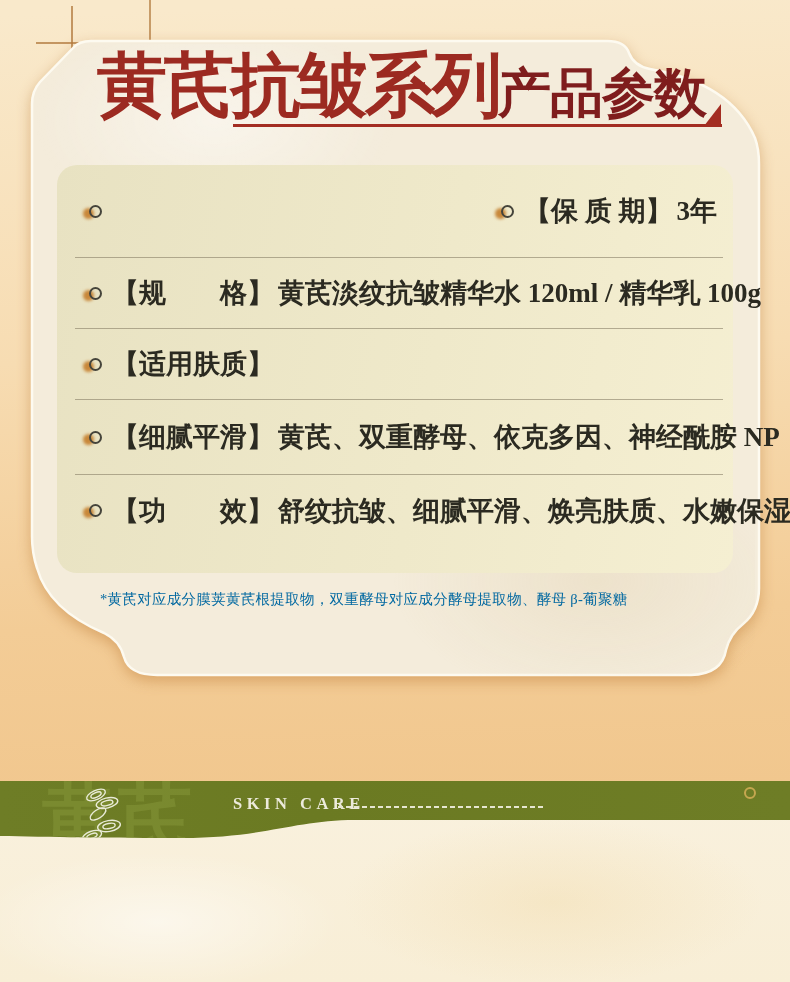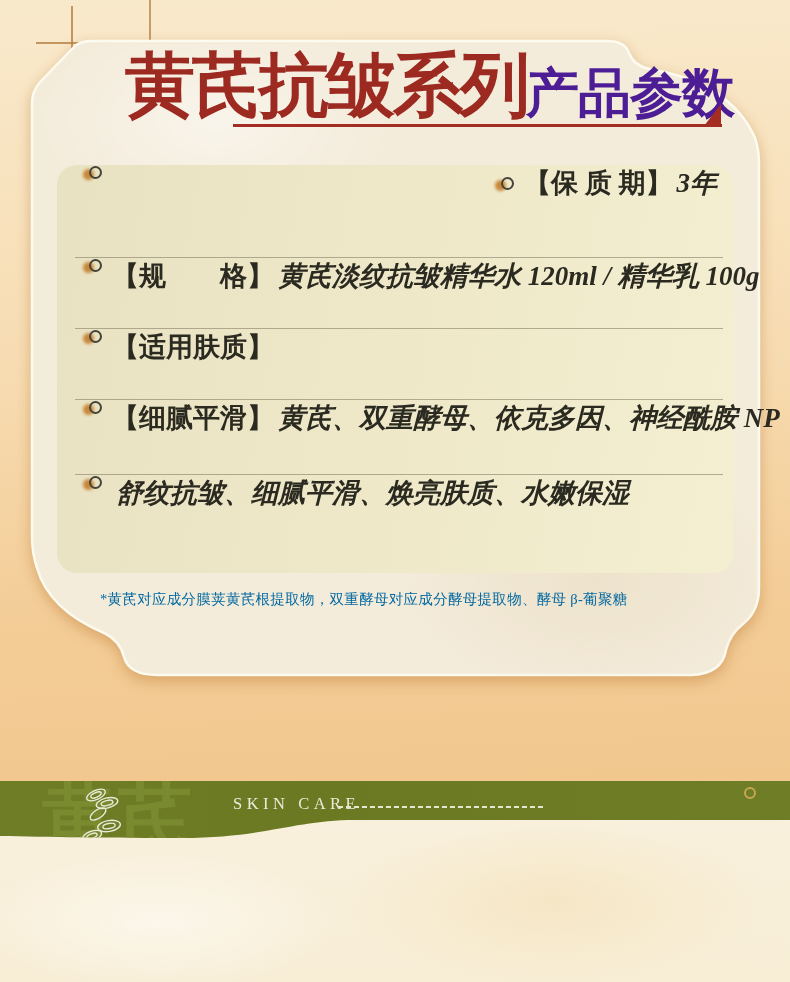--- a/index.html
+++ b/index.html
@@ -33,35 +33,35 @@
     filter:drop-shadow(0 5px 7px rgba(186,120,50,.45));}
   .card-texture{
     position:absolute; left:6px; top:6px; width:720px; height:632px; border-radius:40px;
     background:
       radial-gradient(ellipse 300px 180px at 25% 12%, rgba(255,255,255,.45), transparent 60%),
       radial-gradient(ellipse 340px 200px at 78% 85%, rgba(214,193,150,.22), transparent 60%);
     pointer-events:none;
   }
   
   .title-wrap{position:absolute; left:68px; top:12px; display:flex; align-items:flex-end; white-space:nowrap;}
-  .title-red{font-size:70px; line-height:1.04; font-weight:700; color:#9c2a21; letter-spacing:-3px;margin-left:28px;}
-  .title-black{font-size:53px; line-height:1; font-weight:600; color:#4c1d95; letter-spacing:-1px; margin:0 0 3px -1px;}
+  .title-red{font-size:70px; line-height:1.04; font-weight:700; color:#9c2a21; letter-spacing:-3px;}
+  .title-black{font-size:53px; line-height:1; font-weight:600; color:#7f1d1d; letter-spacing:-1px; margin:0 0 3px -1px;}
   .title-underline{position:absolute; left:204px; top:86px; width:489px; height:3px; background:#a32d22;}
   .title-underline-tri{position:absolute; left:675px; top:66px; width:0; height:0;
     border-left:17px solid transparent; border-bottom:22px solid #a32d22;}
   
   .panel{
     position:absolute; left:28px; top:127px; width:676px; height:408px; border-radius:20px;
     background:linear-gradient(100deg,#e8e2c2 0%,#efe9ca 55%,#f5efd2 100%);
     display:flex; flex-direction:column; box-sizing:border-box;
   }
-  .row{display:flex; align-items:flex-start; padding:0 16px 0 26px; box-sizing:border-box;
+  .row{display:flex; align-items:center; padding:0 16px 0 26px; box-sizing:border-box;
     font-size:27px; font-weight:600; color:#2b2a21; white-space:nowrap;}
   .row .label{letter-spacing:0;}
-  .row .value{margin-left:4px;font-style:italic;}
+  .row .value{margin-left:4px;}
   .r1{height:92px; justify-content:space-between;}
   .r2{height:70px;} .r3{height:70px;} .r4{height:74px;} .r5{height:71px;}
   .rgroup{display:flex; align-items:center;}
   .divider{height:1px; margin:0 10px 0 18px; background:rgba(125,116,92,.55);}
   
   .bullet{position:relative; width:20px; height:15px; flex:0 0 20px; margin-right:9px;}
   .bullet::before{content:''; position:absolute; left:0; top:4px; width:11px; height:11px;
     border-radius:50%; background:#c8883a; filter:blur(1.5px);}
   .bullet::after{content:''; position:absolute; left:6px; top:1px; width:13px; height:13px;
     box-sizing:border-box; border:2px solid #45443b; border-radius:50%;}
@@ -71,21 +71,21 @@
   
   .footer{
     position:absolute; left:0; top:781px; width:790px; height:64px;
     background:linear-gradient(90deg,#6e7d26 0%,#6b7a22 40%,#6e7d26 100%);
     clip-path:path('M0 0 H790 V39 H355 C295 39 264 57 182 57 C115 57 45 56 0 55 Z');
   }
   .watermark{position:absolute; left:42px; top:0px; font-size:74px; font-weight:700;
     color:#85953a; opacity:.55; letter-spacing:2px; line-height:1;}
   .footer-logo{position:absolute; left:76px; top:5px;}
   .skincare{position:absolute; left:233px; top:13px; font-size:16.5px; color:#eceadb;
-    letter-spacing:4.5px; font-weight:400;}
+    letter-spacing:4.5px; font-weight:700;}
   .dashline{position:absolute; left:338px; top:25px; width:206px; height:2px;
     background:repeating-linear-gradient(90deg,#e6e6d1 0 5px, transparent 5px 8px);}
   .product-name{position:absolute; right:37px; top:11px; font-size:19px; font-weight:700;
     color:#f2f2e6; letter-spacing:1px;}
   .gold-ring{position:absolute; left:744px; top:6px; width:12px; height:12px;
     box-sizing:border-box; border:2px solid rgba(206,172,84,.9); border-radius:50%;}
 </style>
 </head>
 <body>
 
@@ -139,20 +139,21 @@
 
       <div class="row r4">
         <span class="bullet"></span>
         <span class="label">【细腻平滑】</span>
         <span class="value">黄芪、双重酵母、依克多因、神经酰胺 NP</span>
       </div>
       <div class="divider"></div>
 
       <div class="row r5">
         <span class="bullet"></span>
+        <span class="label">【功　　效】</span>
         <span class="value">舒纹抗皱、细腻平滑、焕亮肤质、水嫩保湿</span>
       </div>
     </div>
 
     <div class="footnote">*黄芪对应成分膜荚黄芪根提取物，双重酵母对应成分酵母提取物、酵母 β-葡聚糖</div>
   </div>
 
   <div class="footer">
     <div class="watermark">黄芪</div>
     <svg class="footer-logo" width="52" height="58" viewBox="0 0 52 58">

